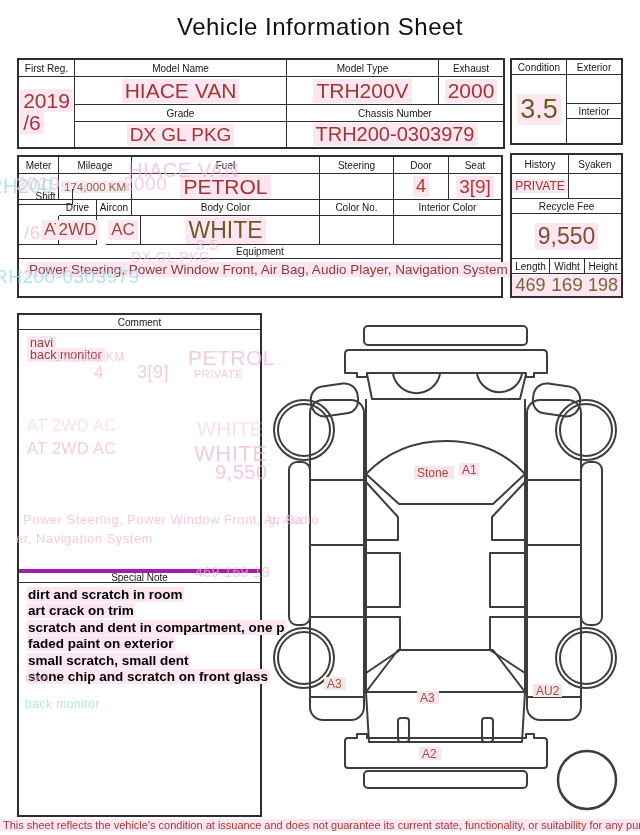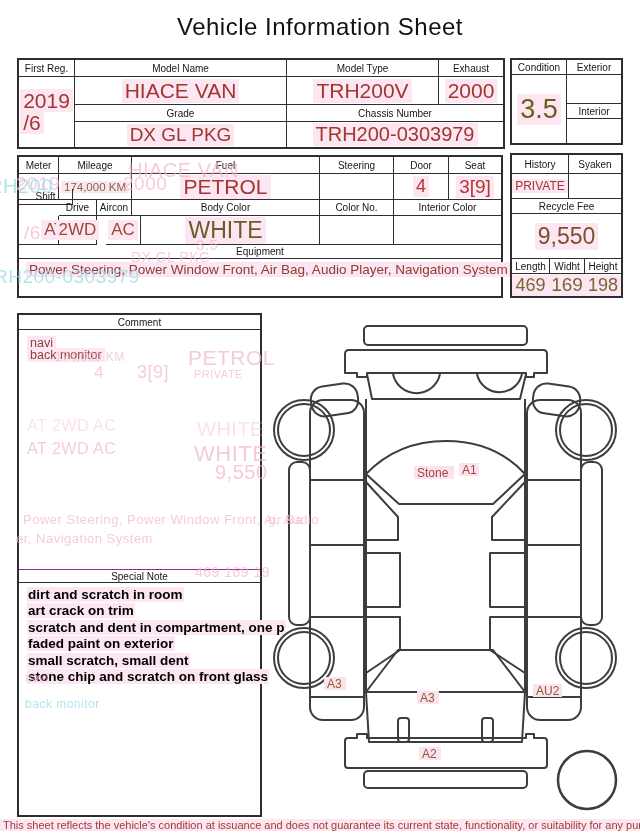--- a/index.html
+++ b/index.html
@@ -3,21 +3,21 @@
 <meta charset="utf-8">
 <style>
   html,body{margin:0;padding:0;background:#fff;}
   body{width:640px;height:835px;position:relative;overflow:hidden;
        font-family:"Liberation Sans", sans-serif;}
   .sheet{position:absolute;inset:0;}
   .title{position:absolute;left:0;top:13px;width:640px;text-align:center;
          font-size:24px;letter-spacing:.5px;color:#111;}
   .box{position:absolute;border:2px solid #2e2e2e;box-sizing:border-box;background:transparent;}
   .cell{position:absolute;box-sizing:border-box;display:flex;align-items:center;justify-content:center;}
-  .bR{border-right:1px solid #2e2e2e;} .bB{border-bottom:1px solid #2e2e2e;} .bT{border-top:1px solid #a21caf;}
+  .bR{border-right:1px solid #2e2e2e;} .bB{border-bottom:1px solid #2e2e2e;} .bT{border-top:4px solid #a21caf;}
   .hdr{font-size:10px;color:#161616;white-space:nowrap;}
   .hl{background:#fce6f1;padding:0 3px;border-radius:1px;white-space:nowrap;}
   .c-red{color:#a23732;} .c-bred{color:#b5342c;} .c-olive{color:#7d6c3e;}
   .c-cond{color:#6f5d20;} .c-white{color:#6d5a26;} .c-brick{color:#9a4a3a;}
   .c-fee{color:#7d4f33;} .c-dim{color:#7a6537;} .c-equip{color:#8d3b34;}
   .c-note{color:#000000;font-weight:bold;} .c-comm{color:#8d4339;} .c-foot{color:#a23b34;}
   .txtblock{display:block;justify-content:flex-start;align-items:flex-start;}
   .comment-body{font-size:12.5px;line-height:12px;padding:7px 8px;}
   .comment-body div{margin-bottom:0;}
   .special-body{font-size:13.5px;line-height:16.4px;padding:4px 8px;}

